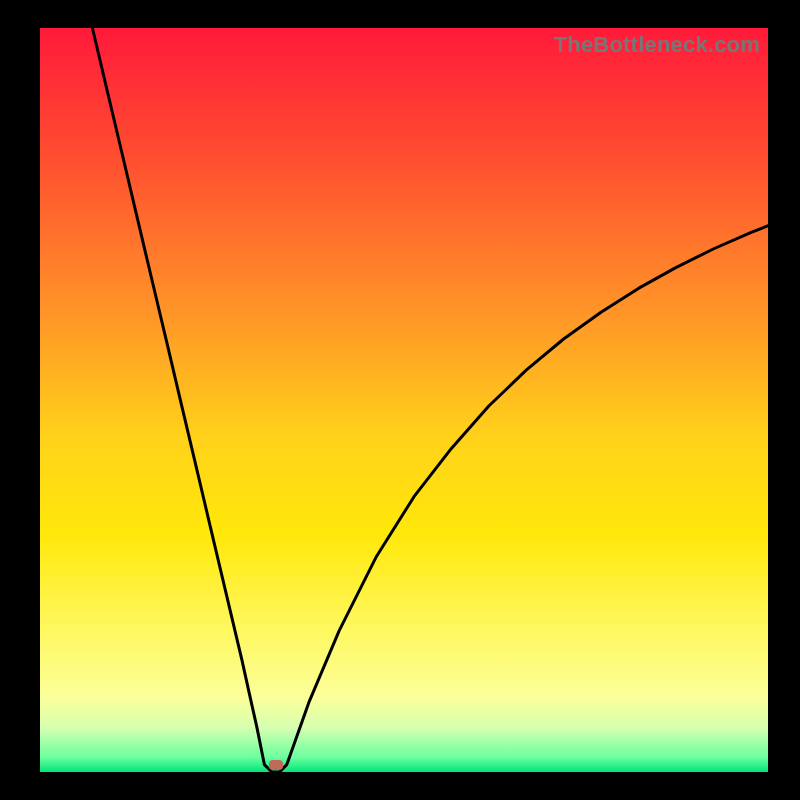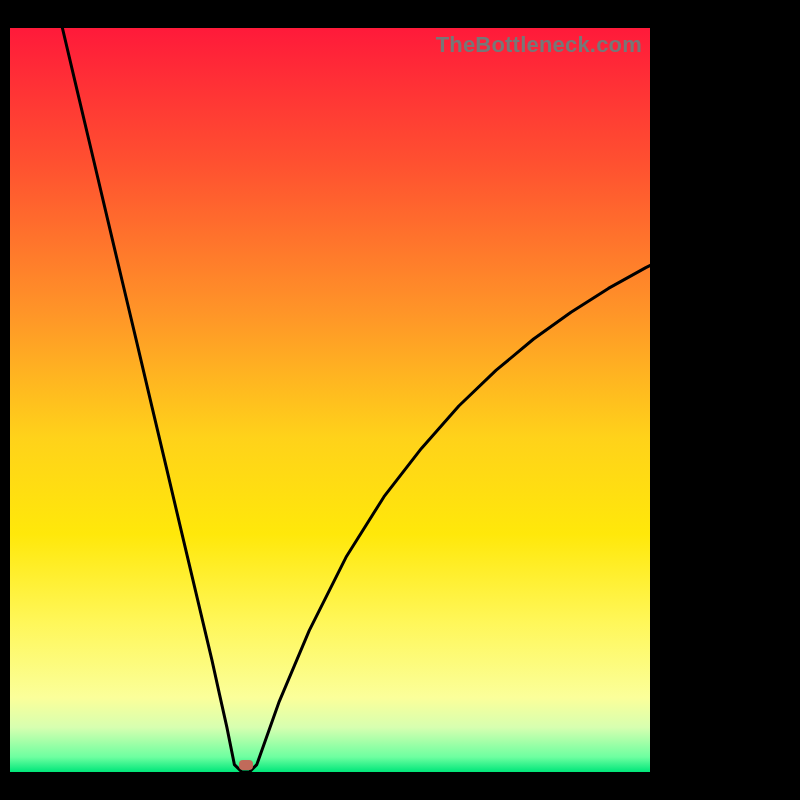--- a/index.html
+++ b/index.html
@@ -1,17 +1,17 @@
 <!DOCTYPE html>
 <html><head>
 <meta charset="utf-8">
 <style>
   html,body{margin:0;padding:0;width:800px;height:800px;overflow:hidden;font-family:Arial,Helvetica,sans-serif}
   .stage{position:relative;width:800px;height:800px;background:#000}
-  .plot{position:absolute;left:10px;top:28px;width:640px;height:744px;background:linear-gradient(to bottom,#ff1a3a 0%,#ff5030 18%,#ff9428 38%,#ffd21a 55%,#ffe80a 68%,#fff75a 80%,#fbff9a 90%,#d7ffb0 94%,#6dffa0 98%,#00e67a 100%)}
+  .plot{position:absolute;left:40px;top:28px;width:728px;height:744px;background:linear-gradient(to bottom,#ff1a3a 0%,#ff5030 18%,#ff9428 38%,#ffd21a 55%,#ffe80a 68%,#fff75a 80%,#fbff9a 90%,#d7ffb0 94%,#6dffa0 98%,#00e67a 100%)}
   .watermark{position:absolute;top:4px;right:8px;color:#777;font-weight:600;font-size:22px;letter-spacing:.2px}
   svg.curve{position:absolute;left:0;top:0;width:748px;height:744px}
   .dot{position:absolute;width:14px;height:10px;border-radius:4px;background:#c16a5a;transform:translate(-50%,-50%)}
 </style>
 </head>
 <body>
 
 <div class="stage">
   <div class="plot">
     <div class="watermark">TheBottleneck.com</div>

